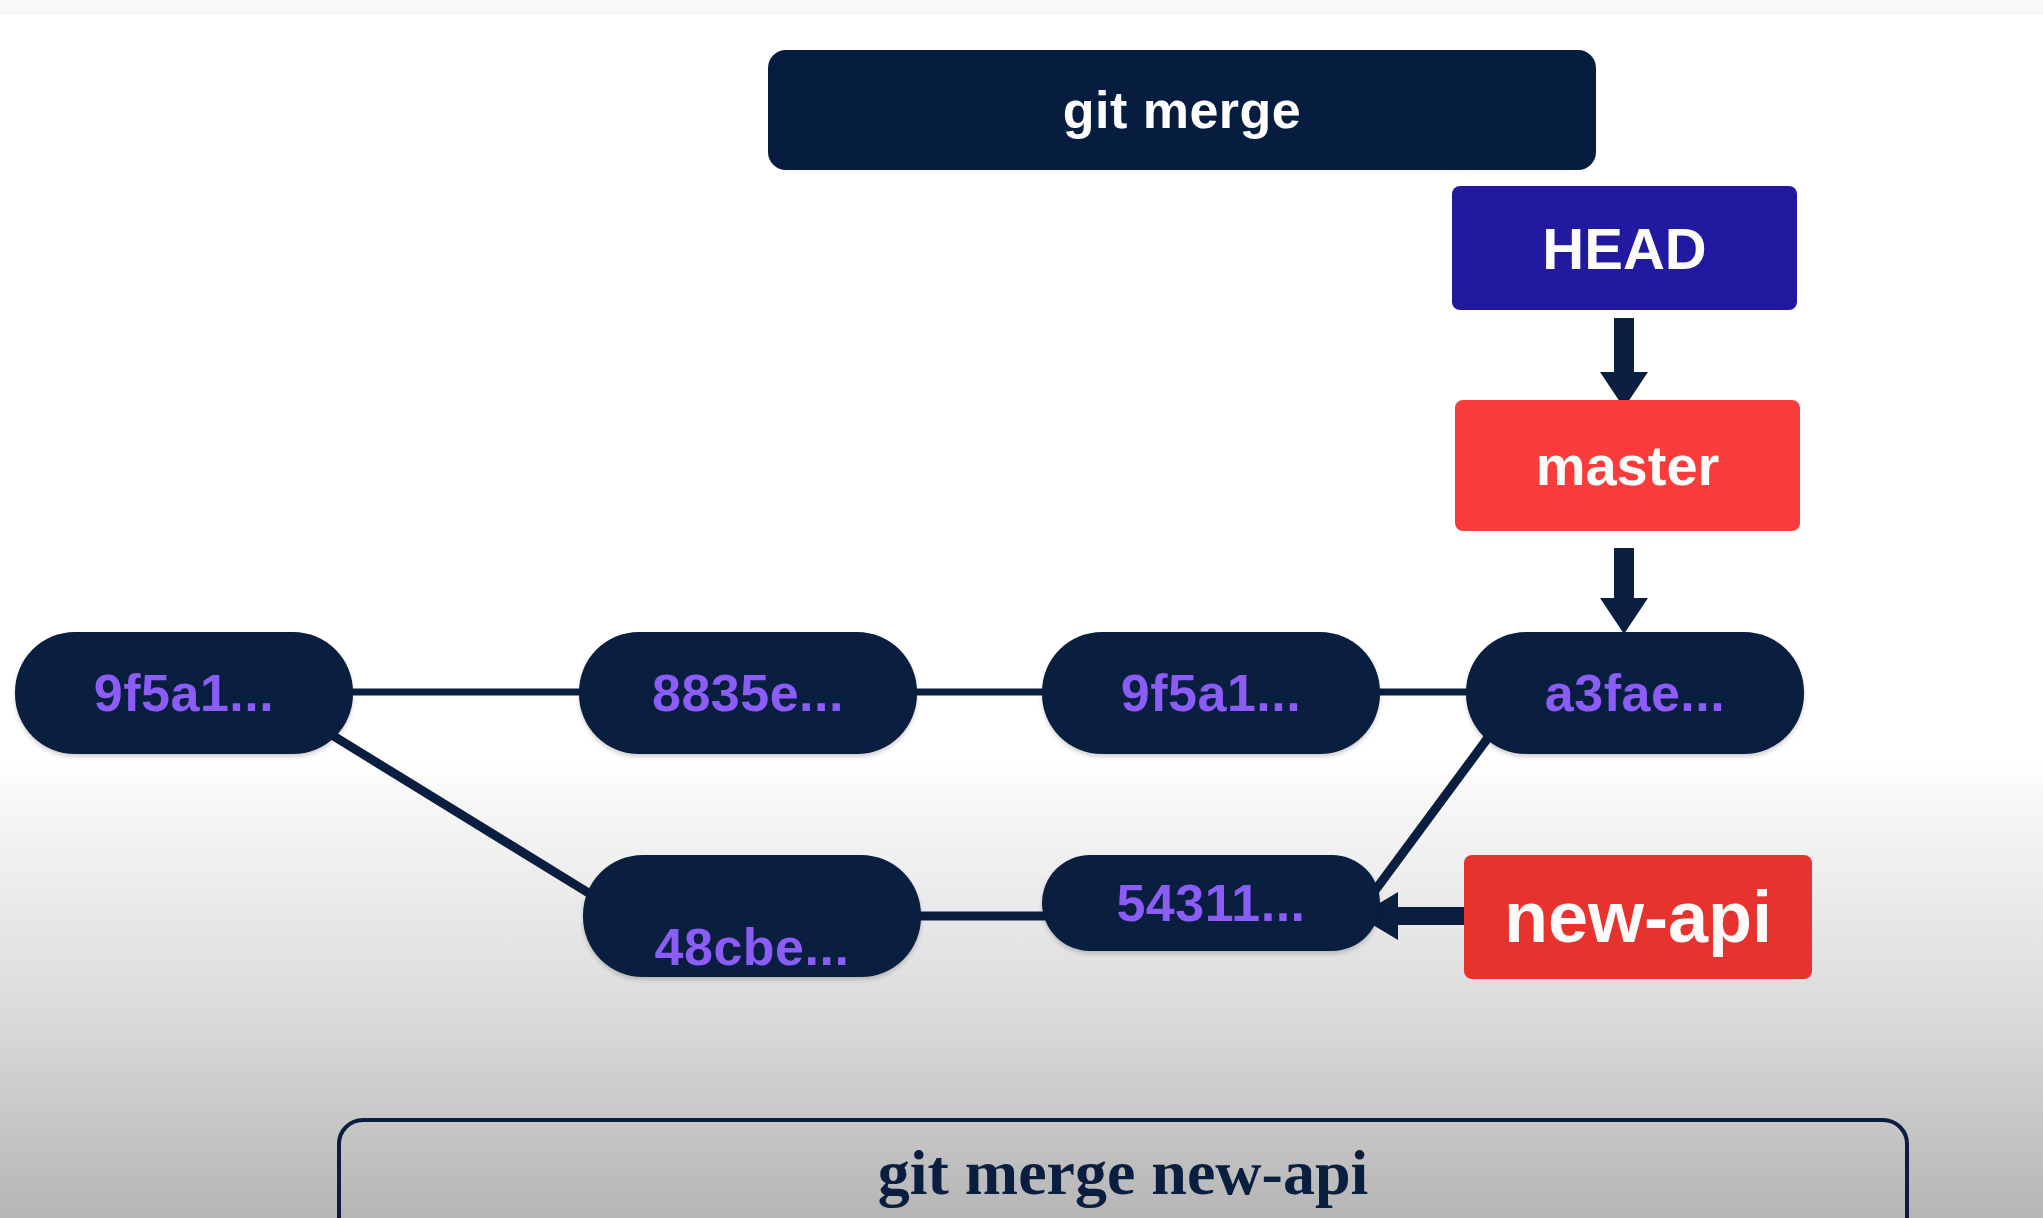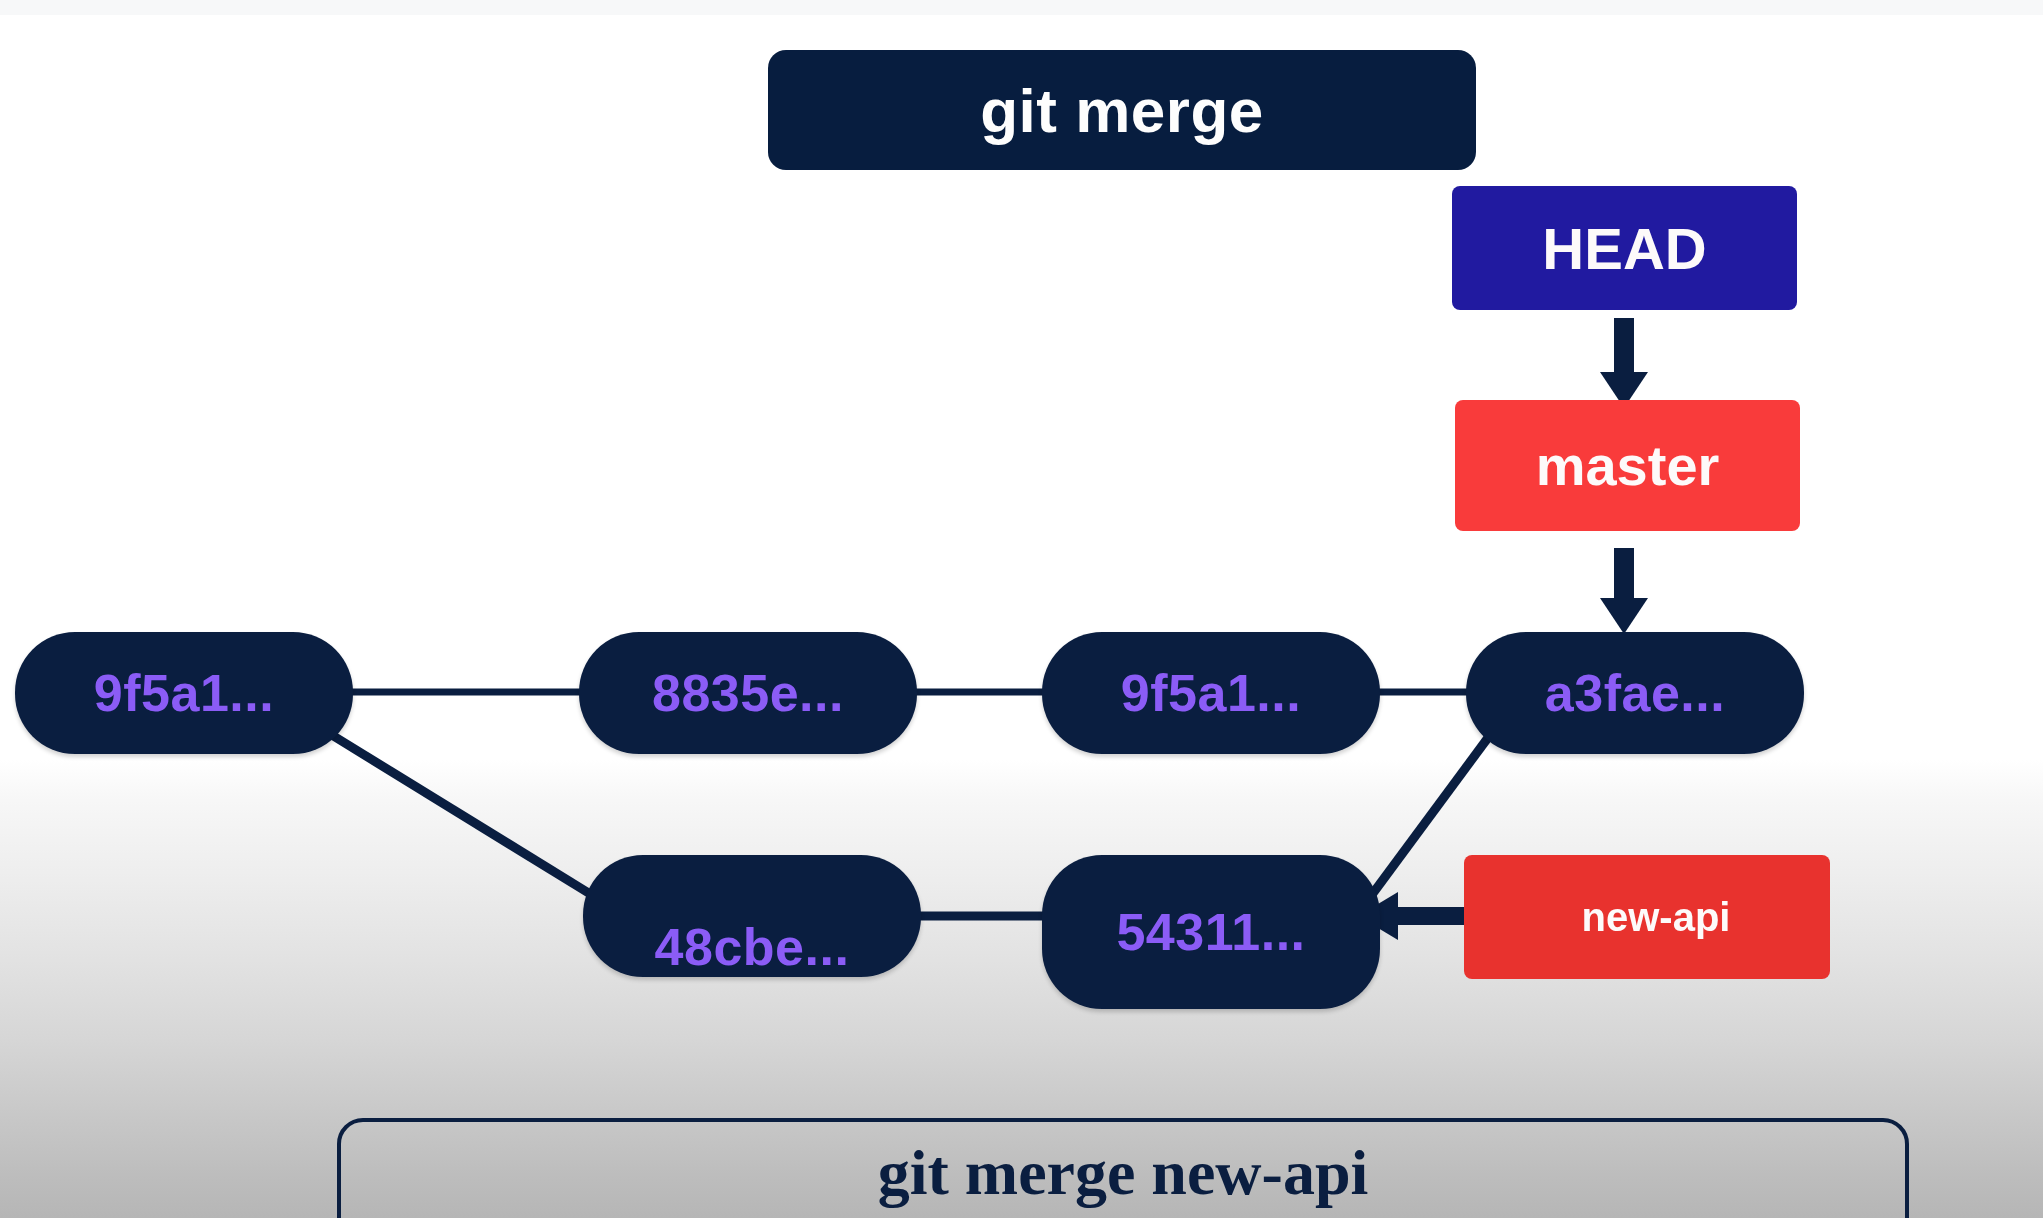--- a/index.html
+++ b/index.html
@@ -119,33 +119,33 @@
       <line x1="1624" y1="548" x2="1624" y2="606" stroke="#0a1e40" stroke-width="20"></line>
       <polygon points="1600,598 1648,598 1624,634" fill="#0a1e40"></polygon>
     </g>
 
     <g>
       <line x1="1465" y1="916" x2="1392" y2="916" stroke="#0a1e40" stroke-width="18"></line>
       <polygon points="1398,892 1398,940 1358,916" fill="#0a1e40"></polygon>
     </g>
   </svg>
 
-  <div class="title-box" style="left:768px; top:50px; width:708px; height:120px; font-size:62px;">
+  <div class="title-box" style="left:768px; top:50px; width:828px; height:120px; font-size:52px;">
     <span>git merge</span>
   </div>
 
   <div class="badge" style="left:1452px; top:186px; width:345px; height:124px; background:#211aa0; font-size:58px;">
     <span>HEAD</span>
   </div>
 
   <div class="badge" style="left:1455px; top:400px; width:345px; height:131px; background:#f93b3b; font-size:56px;">
     <span>master</span>
   </div>
 
-  <div class="badge" style="left:1464px; top:855px; width:348px; height:124px; background:#e8322e; font-size:40px;padding-left:18px;">
+  <div class="badge" style="left:1464px; top:855px; width:348px; height:124px; background:#e8322e; font-size:72px;">
     <span>new-api</span>
   </div>
 
   <div class="commit" style="left:15px; top:632px; width:338px; height:122px;">
     <span>9f5a1...</span>
   </div>
 
   <div class="commit" style="left:579px; top:632px; width:338px; height:122px;">
     <span>8835e...</span>
   </div>
@@ -155,21 +155,21 @@
   </div>
 
   <div class="commit" style="left:1466px; top:632px; width:338px; height:122px;">
     <span>a3fae...</span>
   </div>
 
   <div class="commit" style="left:583px; top:855px; width:338px; height:122px;align-items:flex-end;">
     <span>48cbe...</span>
   </div>
 
-  <div class="commit" style="left:1042px; top:855px; width:338px; height:154px;">
+  <div class="commit" style="left:1042px; top:855px; width:338px; height:96px;">
     <span>54311...</span>
   </div>
 
   <div class="cmd-box" style="left:337px; top:1118px; width:1564px; height:130px; font-size:64px;">
     <span style="position:relative; top:-14px;font-family:Liberation Serif, serif;">git merge new-api</span>
   </div>
 
 </div>
 
 </body></html>

